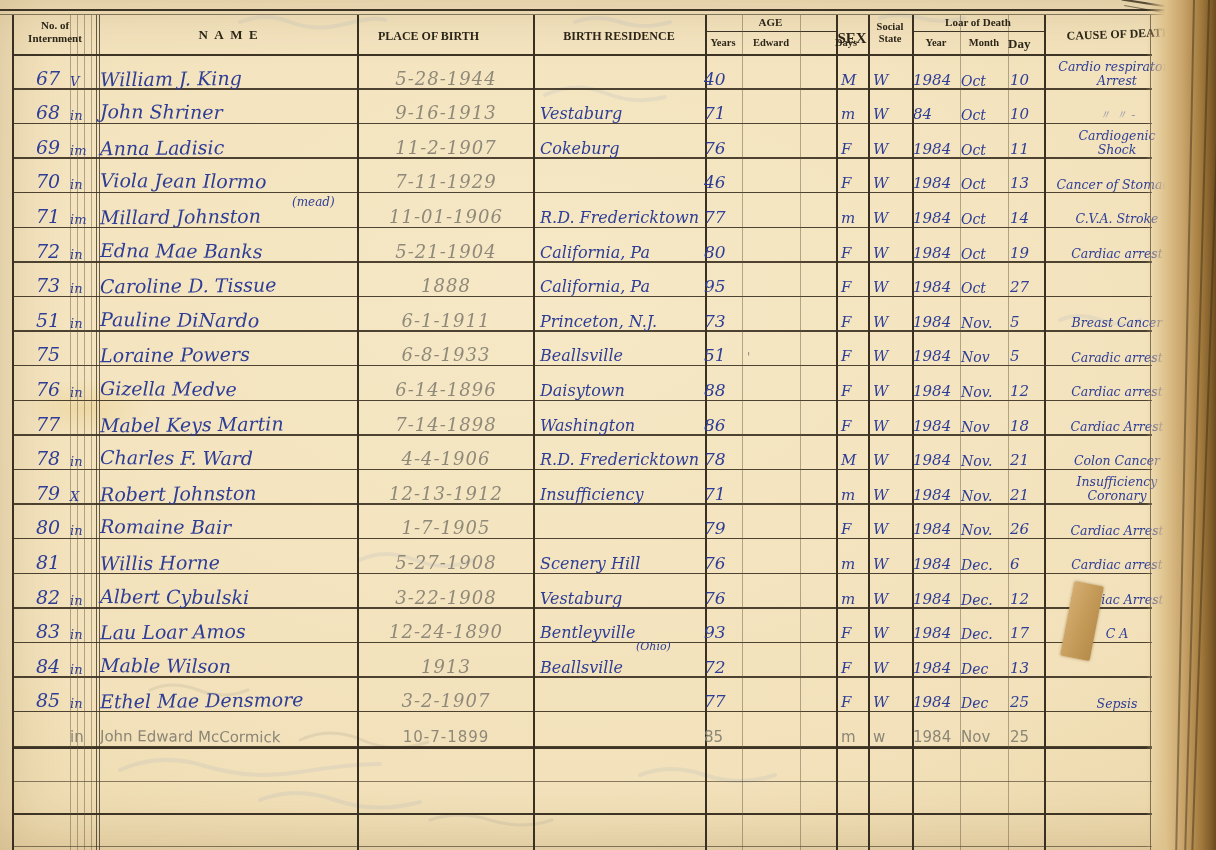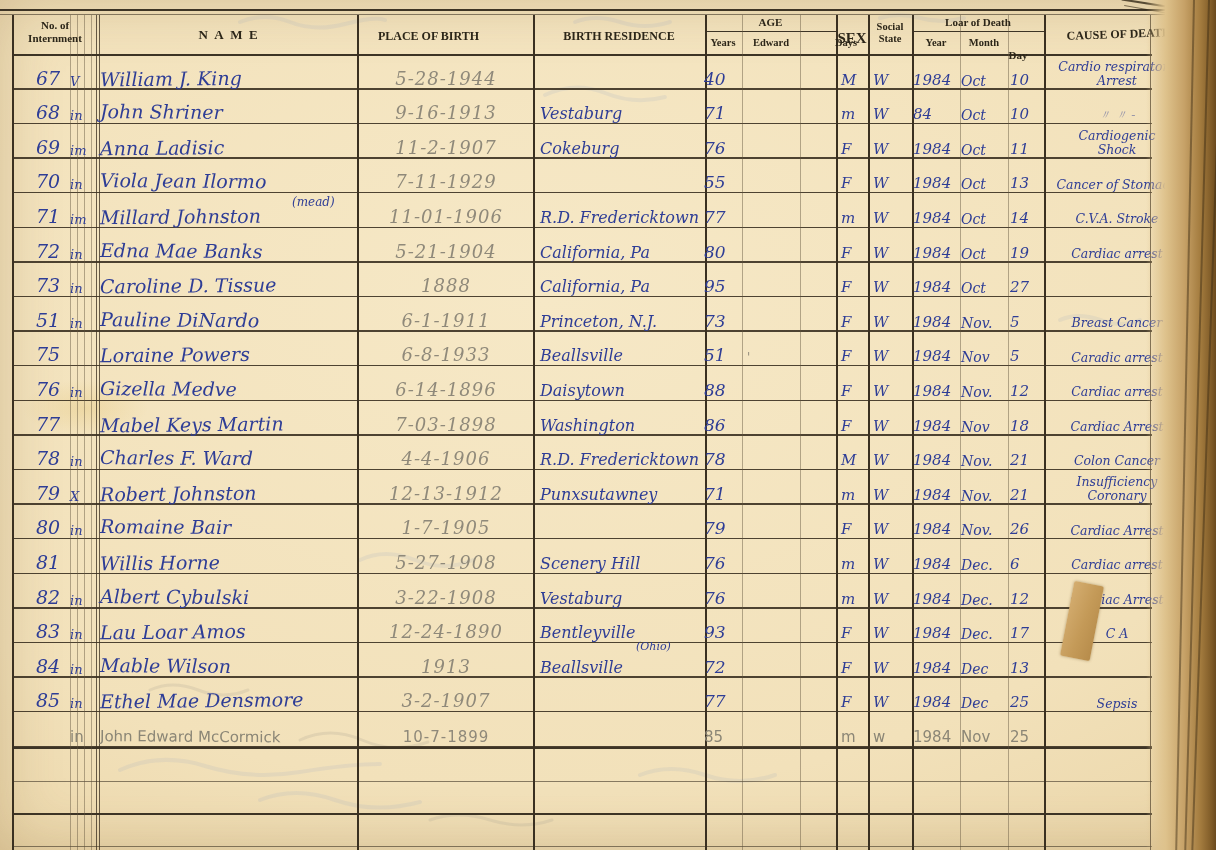--- a/index.html
+++ b/index.html
@@ -121,21 +121,21 @@
   <div class="hcell" style="left:705px;top:16px;width:131px;font-size:11px;">AGE</div>
   <div class="hcell" style="left:703px;top:37px;width:40px;font-size:10.5px;">Years</div>
   <div class="hcell" style="left:742px;top:37px;width:58px;font-size:10.5px;">Edward</div>
   <div class="hcell" style="left:800px;top:37px;width:36px;font-size:10.5px;padding-left:28px;">Days</div>
   <div class="hcell" style="left:836px;top:30px;width:32px;font-size:15px;">SEX</div>
   <div class="hcell" style="left:868px;top:21px;width:44px;font-size:10.5px;">Social
 State</div>
   <div class="hcell" style="left:912px;top:16px;width:132px;font-size:11px;">Loar of Death</div>
   <div class="hcell" style="left:912px;top:37px;width:48px;font-size:10.5px;text-align:center;">Year</div>
   <div class="hcell" style="left:960px;top:37px;width:48px;font-size:10.5px;">Month</div>
-  <div class="hcell" style="left:1008px;top:37px;width:20px;font-size:11px;margin-top:12px;">Day</div>
+  <div class="hcell" style="left:1008px;top:37px;width:20px;font-size:13px;">Day</div>
   <div class="hcell" style="left:1044px;top:28px;width:150px;font-size:12px;transform:rotate(-2deg);">CAUSE OF DEATH</div>
 
   <div id="rows">
       <div class="row" style="top: 55px;">
     <span class="cell c-no hw">67</span>
     <span class="cell c-mark hw">V</span>
     <span class="cell c-name hw">William J. King</span>
     <span class="cell c-note hw"></span>
     <span class="cell c-birth hw pencil-text">5-28-1944</span>
     <span class="cell c-res hw"></span>
@@ -186,21 +186,21 @@
 Shock</span>
   </div>
       <div class="row" style="top: 158.8px;">
     <span class="cell c-no hw">70</span>
     <span class="cell c-mark hw">in</span>
     <span class="cell c-name hw">Viola Jean Ilormo</span>
     <span class="cell c-note hw"></span>
     <span class="cell c-birth hw pencil-text">7-11-1929</span>
     <span class="cell c-res hw"></span>
     <span class="cell c-resnote hw"></span>
-    <span class="cell c-years hw">55</span>
+    <span class="cell c-years hw">46</span>
     <span class="cell c-months hw pencil-text"></span>
     <span class="cell c-sex hw">F</span>
     <span class="cell c-soc hw">W</span>
     <span class="cell c-dy hw">1984</span>
     <span class="cell c-dm hw">Oct</span>
     <span class="cell c-dd hw">13</span>
     <span class="cell c-cause hw">Cancer of Stomach</span>
   </div>
       <div class="row" style="top: 193.4px;">
     <span class="cell c-no hw">71</span>
@@ -302,21 +302,21 @@
     <span class="cell c-dy hw">1984</span>
     <span class="cell c-dm hw">Nov.</span>
     <span class="cell c-dd hw">12</span>
     <span class="cell c-cause hw">Cardiac arrest</span>
   </div>
       <div class="row" style="top: 401px;">
     <span class="cell c-no hw">77</span>
     <span class="cell c-mark hw"></span>
     <span class="cell c-name hw">Mabel Keys Martin</span>
     <span class="cell c-note hw"></span>
-    <span class="cell c-birth hw pencil-text">7-03-1898</span>
+    <span class="cell c-birth hw pencil-text">7-14-1898</span>
     <span class="cell c-res hw">Washington</span>
     <span class="cell c-resnote hw"></span>
     <span class="cell c-years hw">86</span>
     <span class="cell c-months hw pencil-text"></span>
     <span class="cell c-sex hw">F</span>
     <span class="cell c-soc hw">W</span>
     <span class="cell c-dy hw">1984</span>
     <span class="cell c-dm hw">Nov</span>
     <span class="cell c-dd hw">18</span>
     <span class="cell c-cause hw">Cardiac Arrest</span>
@@ -337,21 +337,21 @@
     <span class="cell c-dm hw">Nov.</span>
     <span class="cell c-dd hw">21</span>
     <span class="cell c-cause hw">Colon Cancer</span>
   </div>
       <div class="row" style="top: 470.2px;">
     <span class="cell c-no hw">79</span>
     <span class="cell c-mark hw">X</span>
     <span class="cell c-name hw">Robert Johnston</span>
     <span class="cell c-note hw"></span>
     <span class="cell c-birth hw pencil-text">12-13-1912</span>
-    <span class="cell c-res hw">Punxsutawney</span>
+    <span class="cell c-res hw">Insufficiency</span>
     <span class="cell c-resnote hw"></span>
     <span class="cell c-years hw">71</span>
     <span class="cell c-months hw pencil-text"></span>
     <span class="cell c-sex hw">m</span>
     <span class="cell c-soc hw">W</span>
     <span class="cell c-dy hw">1984</span>
     <span class="cell c-dm hw">Nov.</span>
     <span class="cell c-dd hw">21</span>
     <span class="cell c-cause hw">Insufficiency
 Coronary</span>

